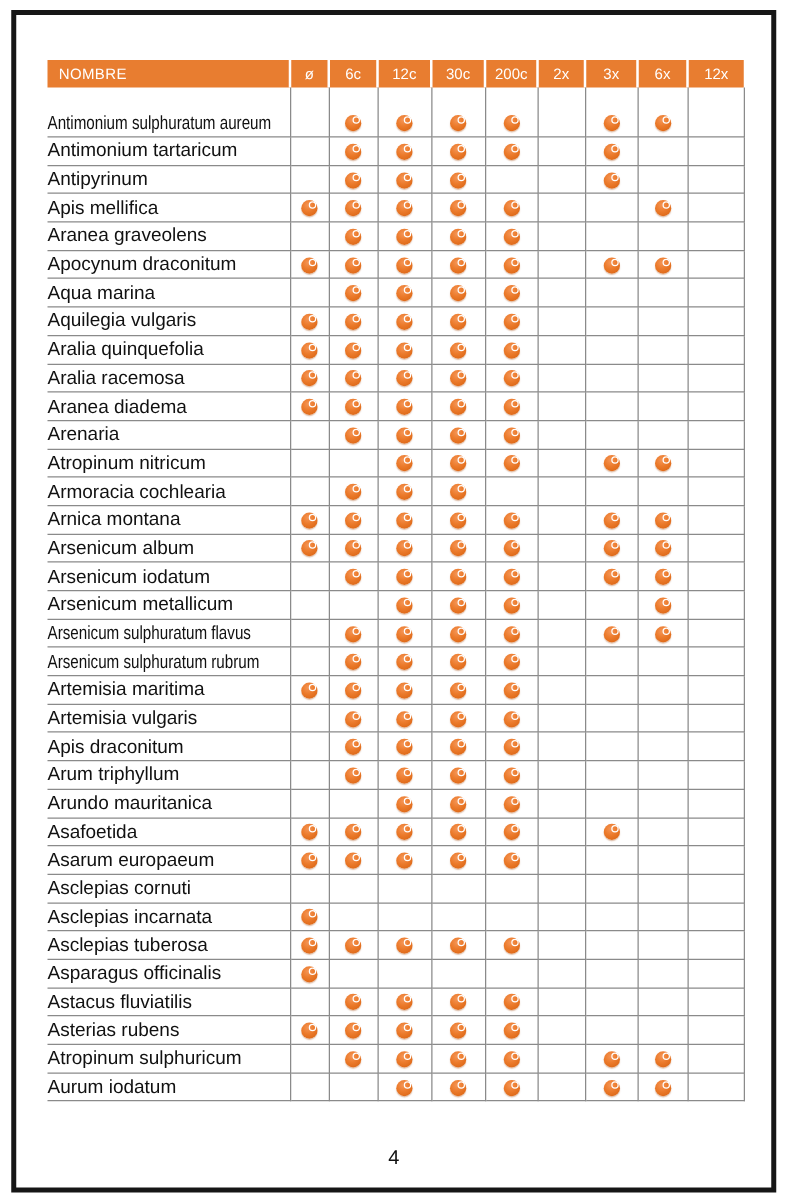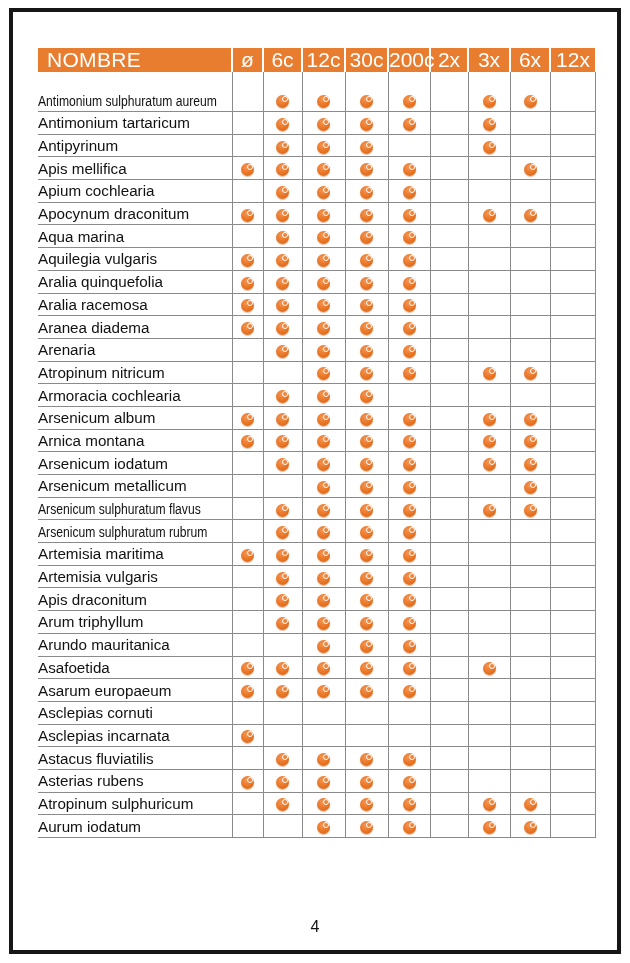--- a/index.html
+++ b/index.html
@@ -34,21 +34,21 @@
   col.c-3 { width: 43px; }
   col.c-4 { width: 42px; }
   col.c-5 { width: 38px; }
   col.c-6 { width: 42px; }
   col.c-7 { width: 40px; }
   col.c-8 { width: 45px; }
   thead th {
     background: #E87D30;
     color: #ffffff;
     font-weight: normal;
-    font-size: 21px;
+    font-size: 12px;
     height: 22px;
     padding: 0;
     text-align: center;
     border-right: 2px solid #ffffff;
     border-bottom: none;
   }
   thead th.h-name {
     text-align: left;
     padding-left: 9px;
     letter-spacing: 0.3px;
@@ -187,21 +187,21 @@
             <td><span class="dot"></span></td>
             <td><span class="dot"></span></td>
             <td><span class="dot"></span></td>
             <td><span class="dot"></span></td>
             <td></td>
             <td></td>
             <td><span class="dot"></span></td>
             <td></td>
           </tr>
           <tr>
-            <td class="name"><span>Apium cochlearia</span></td>
+            <td class="name"><span>Aranea graveolens</span></td>
             <td></td>
             <td><span class="dot"></span></td>
             <td><span class="dot"></span></td>
             <td><span class="dot"></span></td>
             <td><span class="dot"></span></td>
             <td></td>
             <td></td>
             <td></td>
             <td></td>
           </tr>
@@ -307,44 +307,44 @@
             <td><span class="dot"></span></td>
             <td><span class="dot"></span></td>
             <td><span class="dot"></span></td>
             <td></td>
             <td></td>
             <td></td>
             <td></td>
             <td></td>
           </tr>
           <tr>
+            <td class="name"><span>Arnica montana</span></td>
+            <td><span class="dot"></span></td>
+            <td><span class="dot"></span></td>
+            <td><span class="dot"></span></td>
+            <td><span class="dot"></span></td>
+            <td><span class="dot"></span></td>
+            <td></td>
+            <td><span class="dot"></span></td>
+            <td><span class="dot"></span></td>
+            <td></td>
+          </tr>
+          <tr>
             <td class="name"><span>Arsenicum album</span></td>
             <td><span class="dot"></span></td>
             <td><span class="dot"></span></td>
             <td><span class="dot"></span></td>
             <td><span class="dot"></span></td>
             <td><span class="dot"></span></td>
             <td></td>
             <td><span class="dot"></span></td>
             <td><span class="dot"></span></td>
             <td></td>
           </tr>
           <tr>
-            <td class="name"><span>Arnica montana</span></td>
-            <td><span class="dot"></span></td>
-            <td><span class="dot"></span></td>
-            <td><span class="dot"></span></td>
-            <td><span class="dot"></span></td>
-            <td><span class="dot"></span></td>
-            <td></td>
-            <td><span class="dot"></span></td>
-            <td><span class="dot"></span></td>
-            <td></td>
-          </tr>
-          <tr>
             <td class="name"><span>Arsenicum iodatum</span></td>
             <td></td>
             <td><span class="dot"></span></td>
             <td><span class="dot"></span></td>
             <td><span class="dot"></span></td>
             <td><span class="dot"></span></td>
             <td></td>
             <td><span class="dot"></span></td>
             <td><span class="dot"></span></td>
             <td></td>
@@ -476,20 +476,44 @@
             <td></td>
             <td></td>
             <td></td>
             <td></td>
             <td></td>
             <td></td>
             <td></td>
           </tr>
           <tr>
             <td class="name"><span>Asclepias incarnata</span></td>
+            <td><span class="dot"></span></td>
+            <td></td>
+            <td></td>
+            <td></td>
+            <td></td>
+            <td></td>
+            <td></td>
+            <td></td>
+            <td></td>
+          </tr>
+          <tr>
+            <td class="name"><span>Asclepias tuberosa</span></td>
+            <td><span class="dot"></span></td>
+            <td><span class="dot"></span></td>
+            <td><span class="dot"></span></td>
+            <td><span class="dot"></span></td>
+            <td><span class="dot"></span></td>
+            <td></td>
+            <td></td>
+            <td></td>
+            <td></td>
+          </tr>
+          <tr>
+            <td class="name"><span>Asparagus officinalis</span></td>
             <td><span class="dot"></span></td>
             <td></td>
             <td></td>
             <td></td>
             <td></td>
             <td></td>
             <td></td>
             <td></td>
             <td></td>
           </tr>

